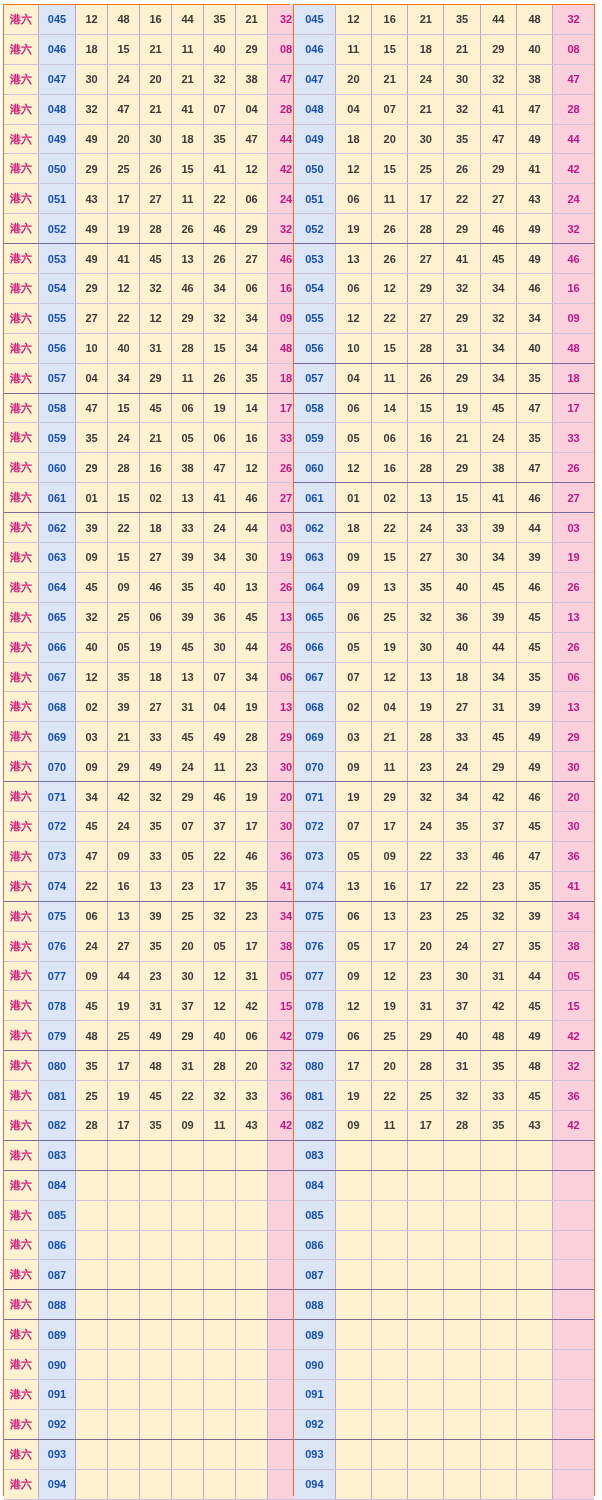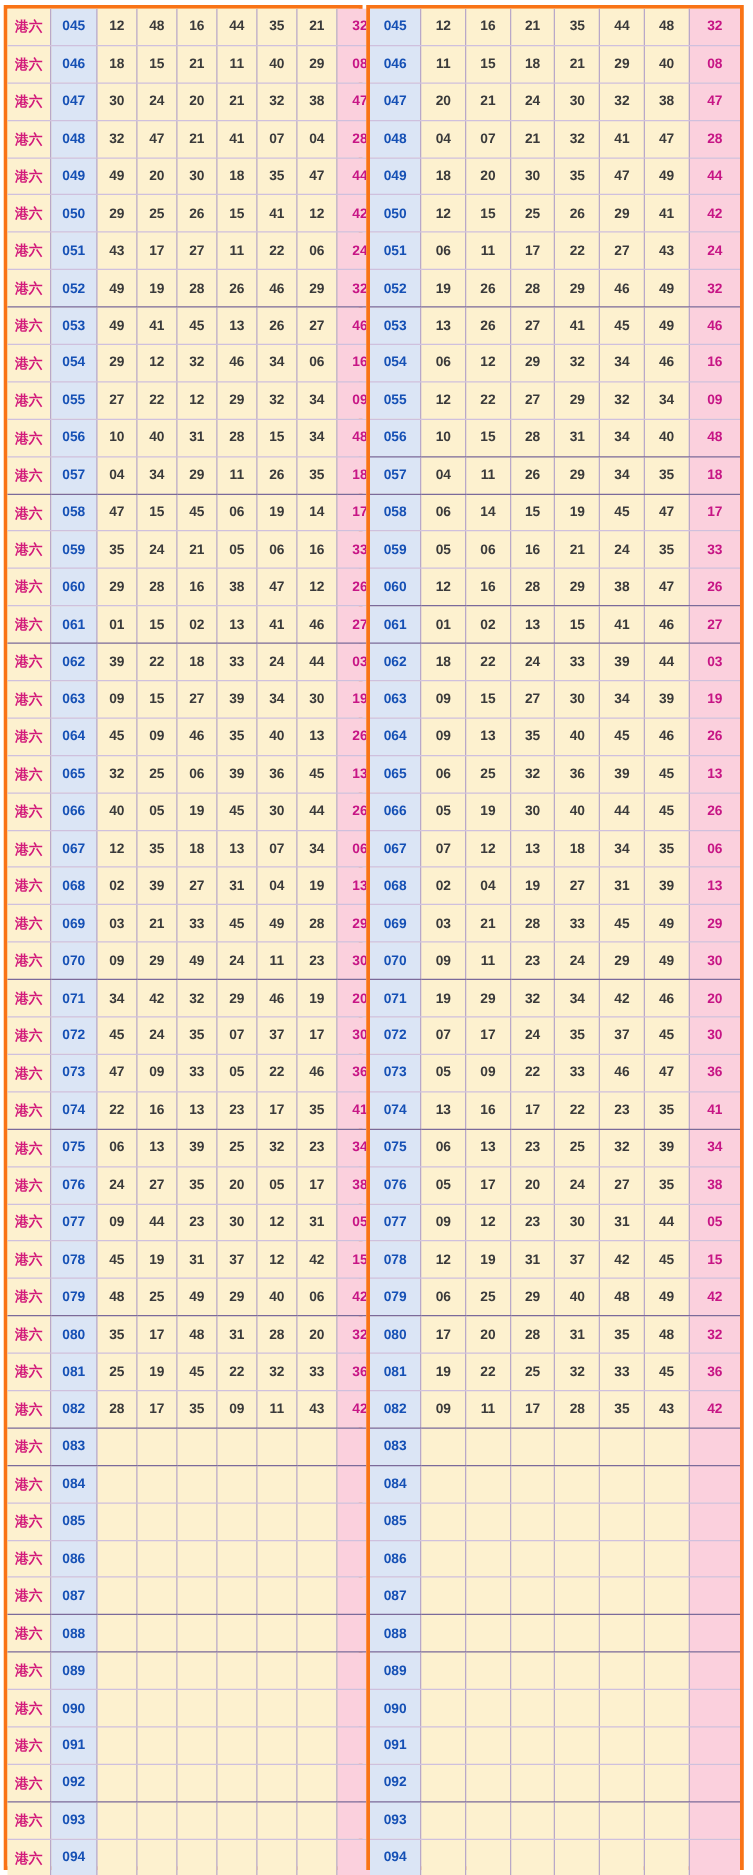--- a/index.html
+++ b/index.html
@@ -12,21 +12,21 @@
   }
   .page{
     width:602px;height:1500px;
     box-sizing:border-box;
     display:flex;
     gap:0px;
     background:#fff;
   }
   .panel{
     box-sizing:border-box;
-    border:3px solid #f97316;
+    border:1px solid #f97316;
     background:#fdf1cf;
     margin:4px 2px 4px 3px;
   }
   .panel.left{width:287px;}
   .panel.right{width:302px;margin-left:1px;}
   table{
     border-collapse:collapse;
     width:100%;
     table-layout:fixed;
   }

